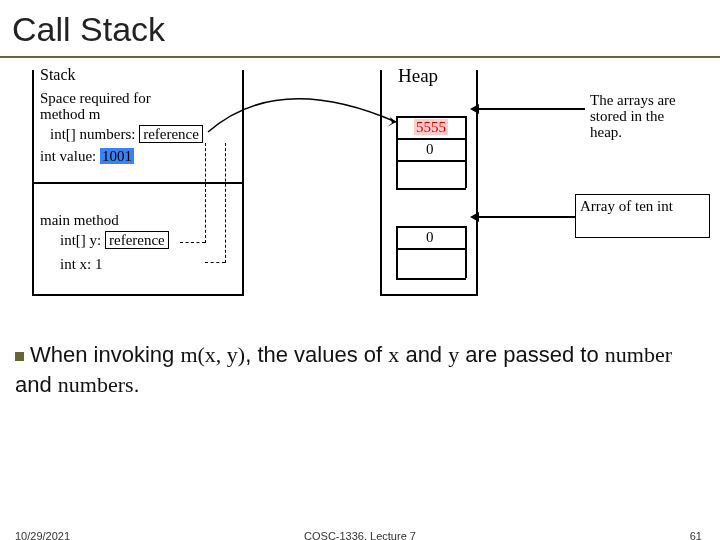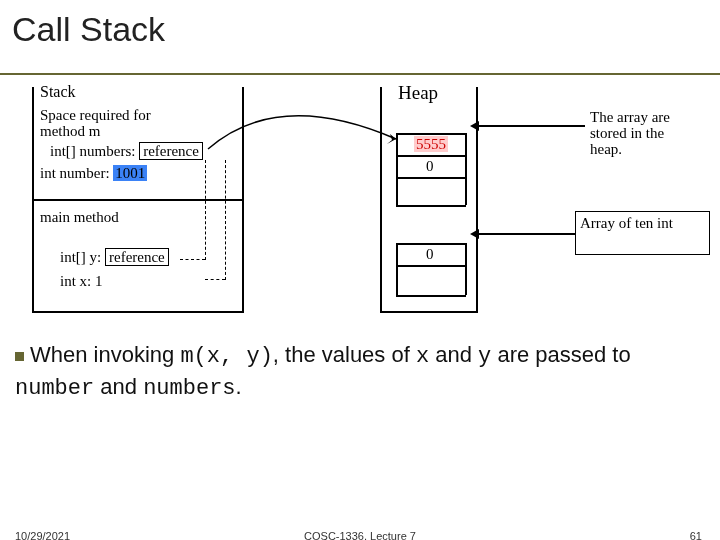--- a/index.html
+++ b/index.html
@@ -6,21 +6,21 @@
   body {
     width: 720px;
     height: 540px;
     background: #ffffff;
     font-family: Arial, sans-serif;
     position: relative;
     overflow: hidden;
   }
   .title-bar {
     border-bottom: 2px solid #666633;
-    padding: 10px 12px 24px 12px;
+    padding: 10px 12px 7px 12px;
   }
   .title {
     font-size: 34px;
     color: #222;
     font-weight: normal;
   }
   .diagram {
     position: relative;
     width: 700px;
     height: 255px;
@@ -49,21 +49,21 @@
     line-height: 1.35;
   }
   .bullet-sq {
     display: inline-block;
     width: 9px;
     height: 9px;
     background: #666633;
     margin-right: 6px;
     vertical-align: 1px;
   }
-  .mono { font-family: Liberation Mono, monospace; }
+  .mono { font-family: Liberation Serif, serif; }
   .footer {
     position: absolute;
     bottom: 10px;
     left: 0;
     width: 720px;
     font-size: 11px;
     color: #333;
   }
   .footer .date { position: absolute; left: 15px; }
   .footer .mid  { position: absolute; left: 0; width: 100%; text-align: center; }
@@ -88,25 +88,25 @@
   <div class="line" style="left:22px; top:116px; width:212px; height:2px;"></div>
   <div class="line" style="left:22px; top:228px; width:212px; height:2px;"></div>
 
   <div class="dlabel" style="left:30px; top:24px;">Space required for</div>
   <div class="dlabel" style="left:30px; top:40px;">method m</div>
   <div class="dlabel" style="left:40px; top:60px;">
     <span>int[] numbers:</span>
     <span style="border:1px solid #000; padding:0 3px;">reference</span>
   </div>
   <div class="dlabel" style="left:30px; top:82px;">
-    <span>int number:</span>
+    <span>int value:</span>
     <span class="hl-yellow">1001</span>
   </div>
 
-  <div class="dlabel" style="left:30px; top:126px;">main method</div>
+  <div class="dlabel" style="left:30px; top:146px;">main method</div>
   <div class="dlabel" style="left:50px; top:166px;">
     <span>int[] y:</span>
     <span style="border:1px solid #000; padding:0 3px;">reference</span>
   </div>
   <div class="dlabel" style="left:50px; top:190px;">int x: 1</div>
 
   <div class="dashed-v" style="left:195px; top:77px; height:100px;"></div>
   <div class="dashed-h" style="left:170px; top:176px; width:25px;"></div>
   <div class="dashed-v" style="left:215px; top:77px; height:120px;"></div>
   <div class="dashed-h" style="left:195px; top:196px; width:20px;"></div>
@@ -132,21 +132,21 @@
   <div class="line" style="left:455px; top:160px; width:1.5px; height:52px;"></div>
   <div class="dlabel" style="left:416px; top:163px;">0</div>
 
   <svg style="position:absolute; left:188px; top:0px; width:210px; height:70px;">
     <path d="M 10 66 Q 80 5 198 56" stroke="#000" stroke-width="1.5" fill="none"></path>
     <path d="M 198 56 l -6 -5 l 2 6 l -5 4 z" fill="#000"></path>
   </svg>
 
   <div class="line" style="left:465px; top:42px; width:110px; height:1.5px;"></div>
   <div style="position:absolute; left:460px; top:38px; width:0; height:0; border-top:5px solid transparent; border-bottom:5px solid transparent; border-right:9px solid #000;"></div>
-  <div class="dlabel" style="left:580px; top:26px;">The array are</div>
+  <div class="dlabel" style="left:580px; top:26px;">The arrays are</div>
   <div class="dlabel" style="left:580px; top:42px;">stored in the</div>
   <div class="dlabel" style="left:580px; top:58px;">heap.</div>
 
   <div class="line" style="left:465px; top:150px; width:100px; height:1.5px;"></div>
   <div style="position:absolute; left:460px; top:146px; width:0; height:0; border-top:5px solid transparent; border-bottom:5px solid transparent; border-right:9px solid #000;"></div>
   <div style="position:absolute; left:565px; top:128px; width:135px; height:44px; border:1.5px solid #000; padding:3px 4px;">
     <div class="dlabel" style="position:static;">Array of ten int</div>
   </div>
 
 </div>

